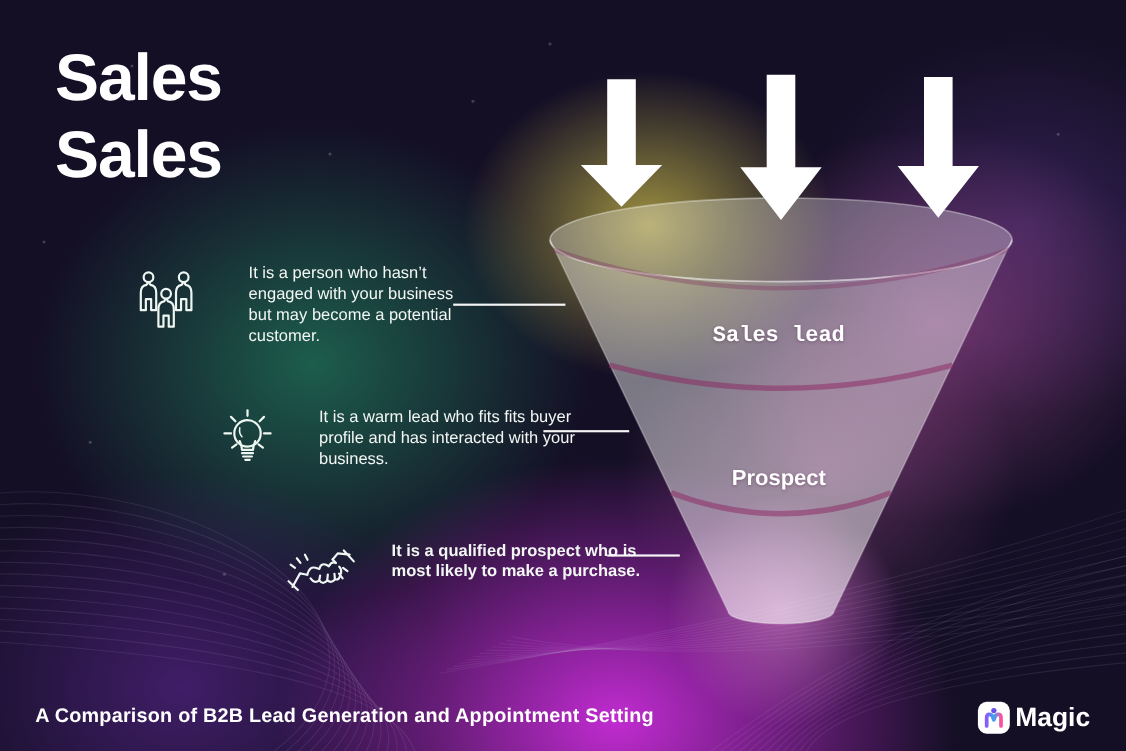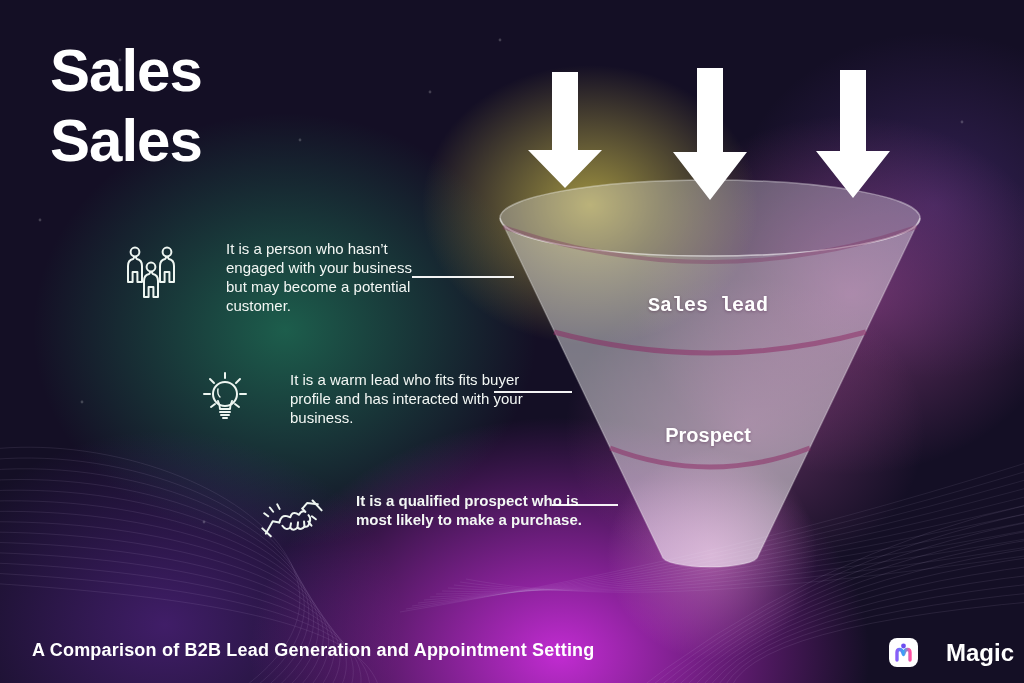--- a/index.html
+++ b/index.html
@@ -41,21 +41,21 @@
   #conn-2{left:494px;top:391px;width:78px;}
   #conn-3{left:552px;top:504px;width:66px;}
   
   .stage-label{width:200px;text-align:center;font-weight:700;font-size:20px;line-height:21px;
     text-shadow:0 1px 3px rgba(60,10,50,0.35);}
   #stage-label-1{left:608px;top:295px;font-family:Liberation Mono, monospace;}
   #stage-label-2{left:608px;top:401px;margin-top:24px;}
   #stage-label-3{left:643px;top:489px;width:130px;}
   
   #caption{left:32px;top:640px;font-size:18px;font-weight:700;letter-spacing:0.2px;}
-  #brand{left:889px;top:638px;display:flex;align-items:center;gap:28px;}
+  #brand{left:889px;top:638px;display:flex;align-items:center;gap:5px;}
   #brand-name{font-size:24px;font-weight:700;}
   .logo-box{width:29px;height:29px;background:#ffffff;border-radius:8px;display:flex;
     align-items:center;justify-content:center;}
 </style>
 </head>
 <body>
 
 <div id="canvas">
 
   <div id="bg" class="abs"></div>

